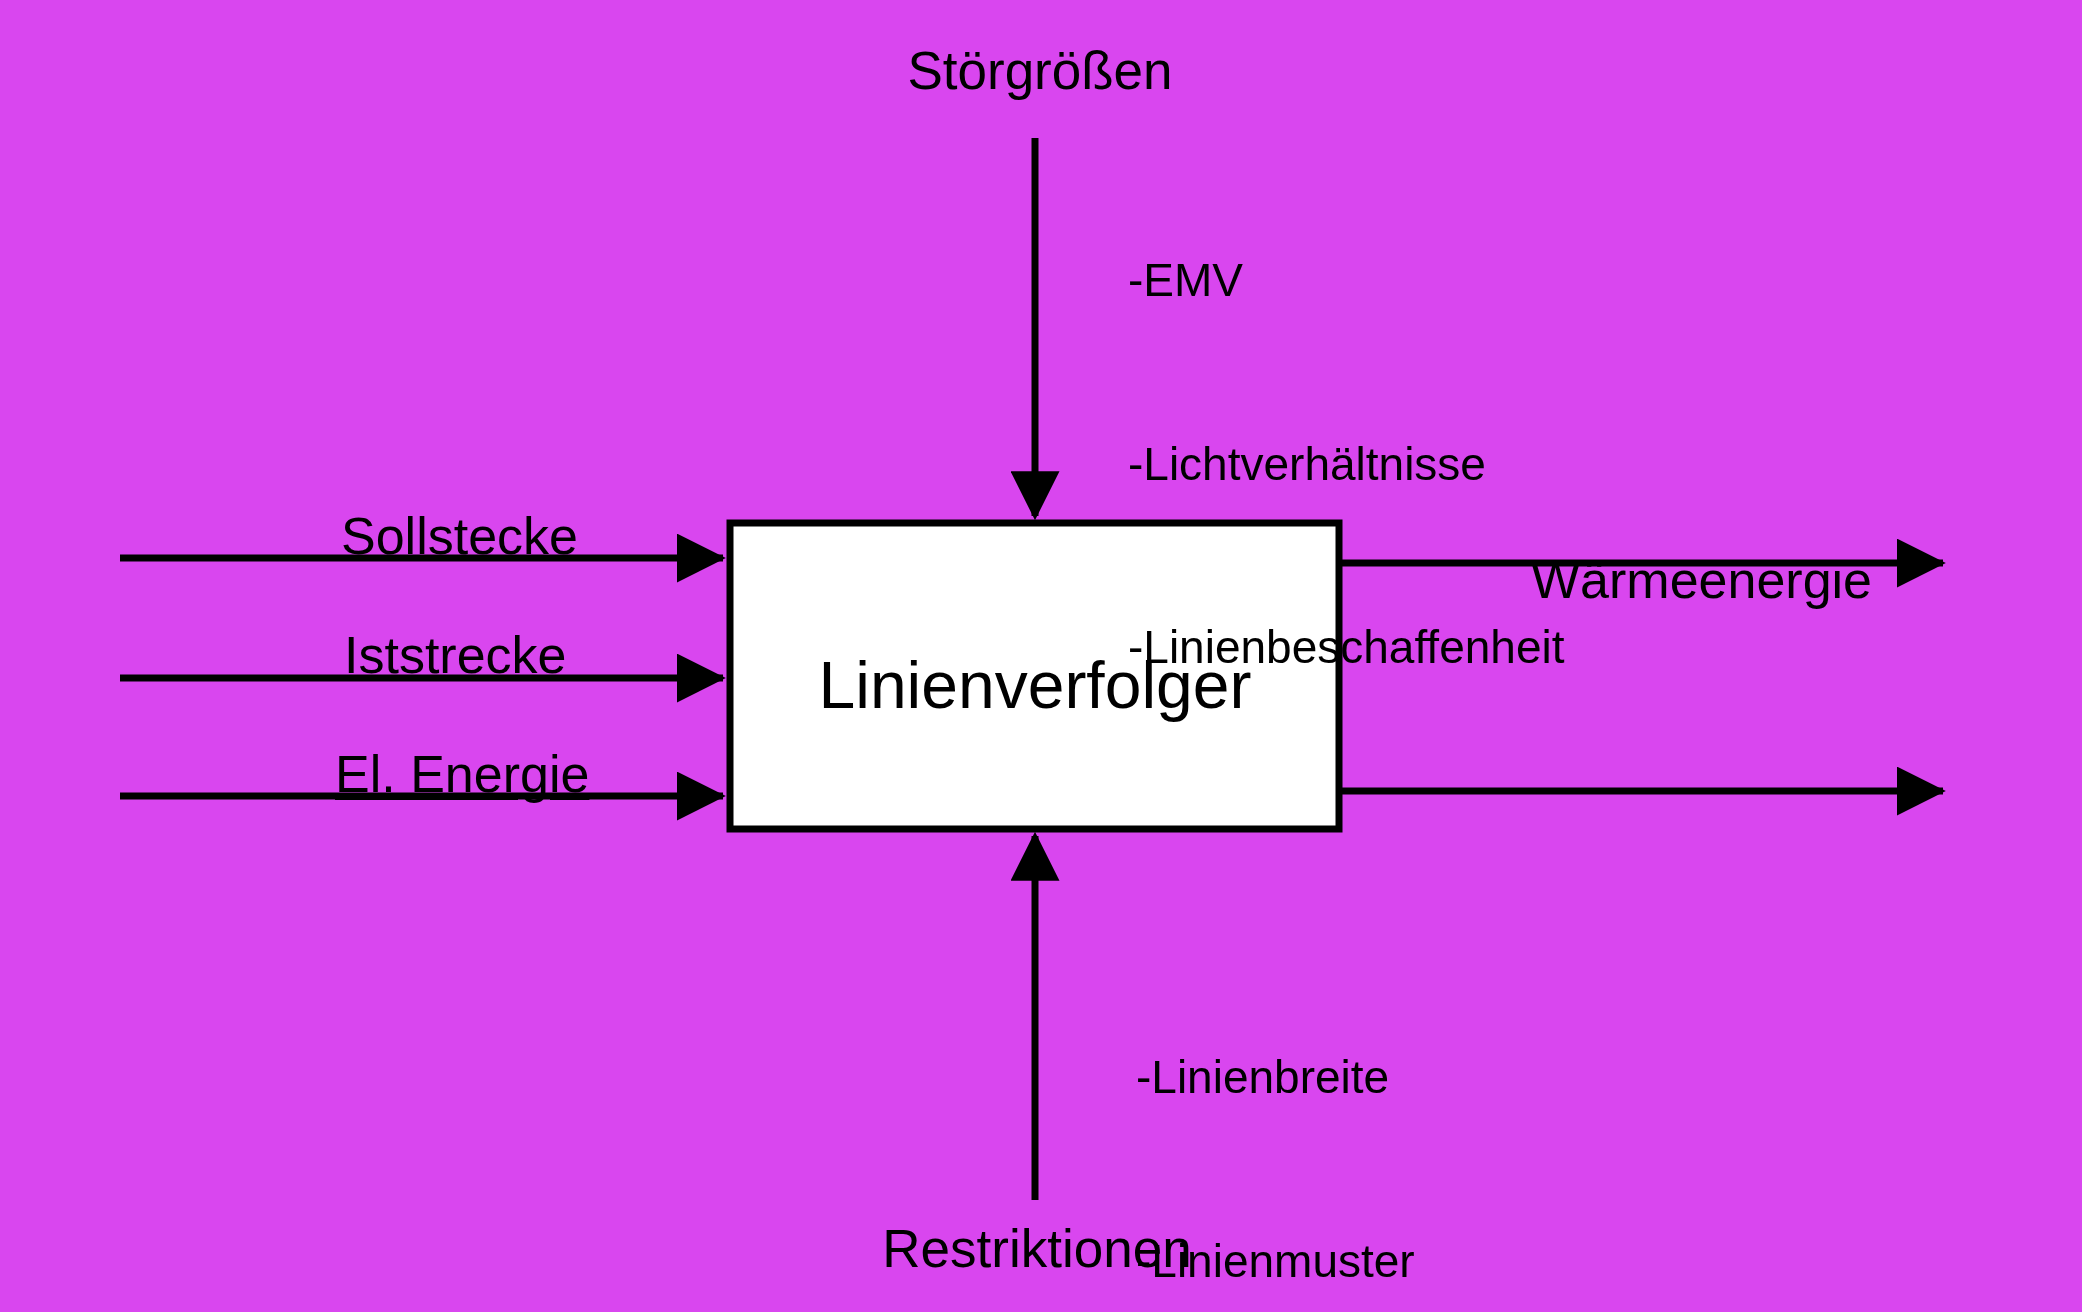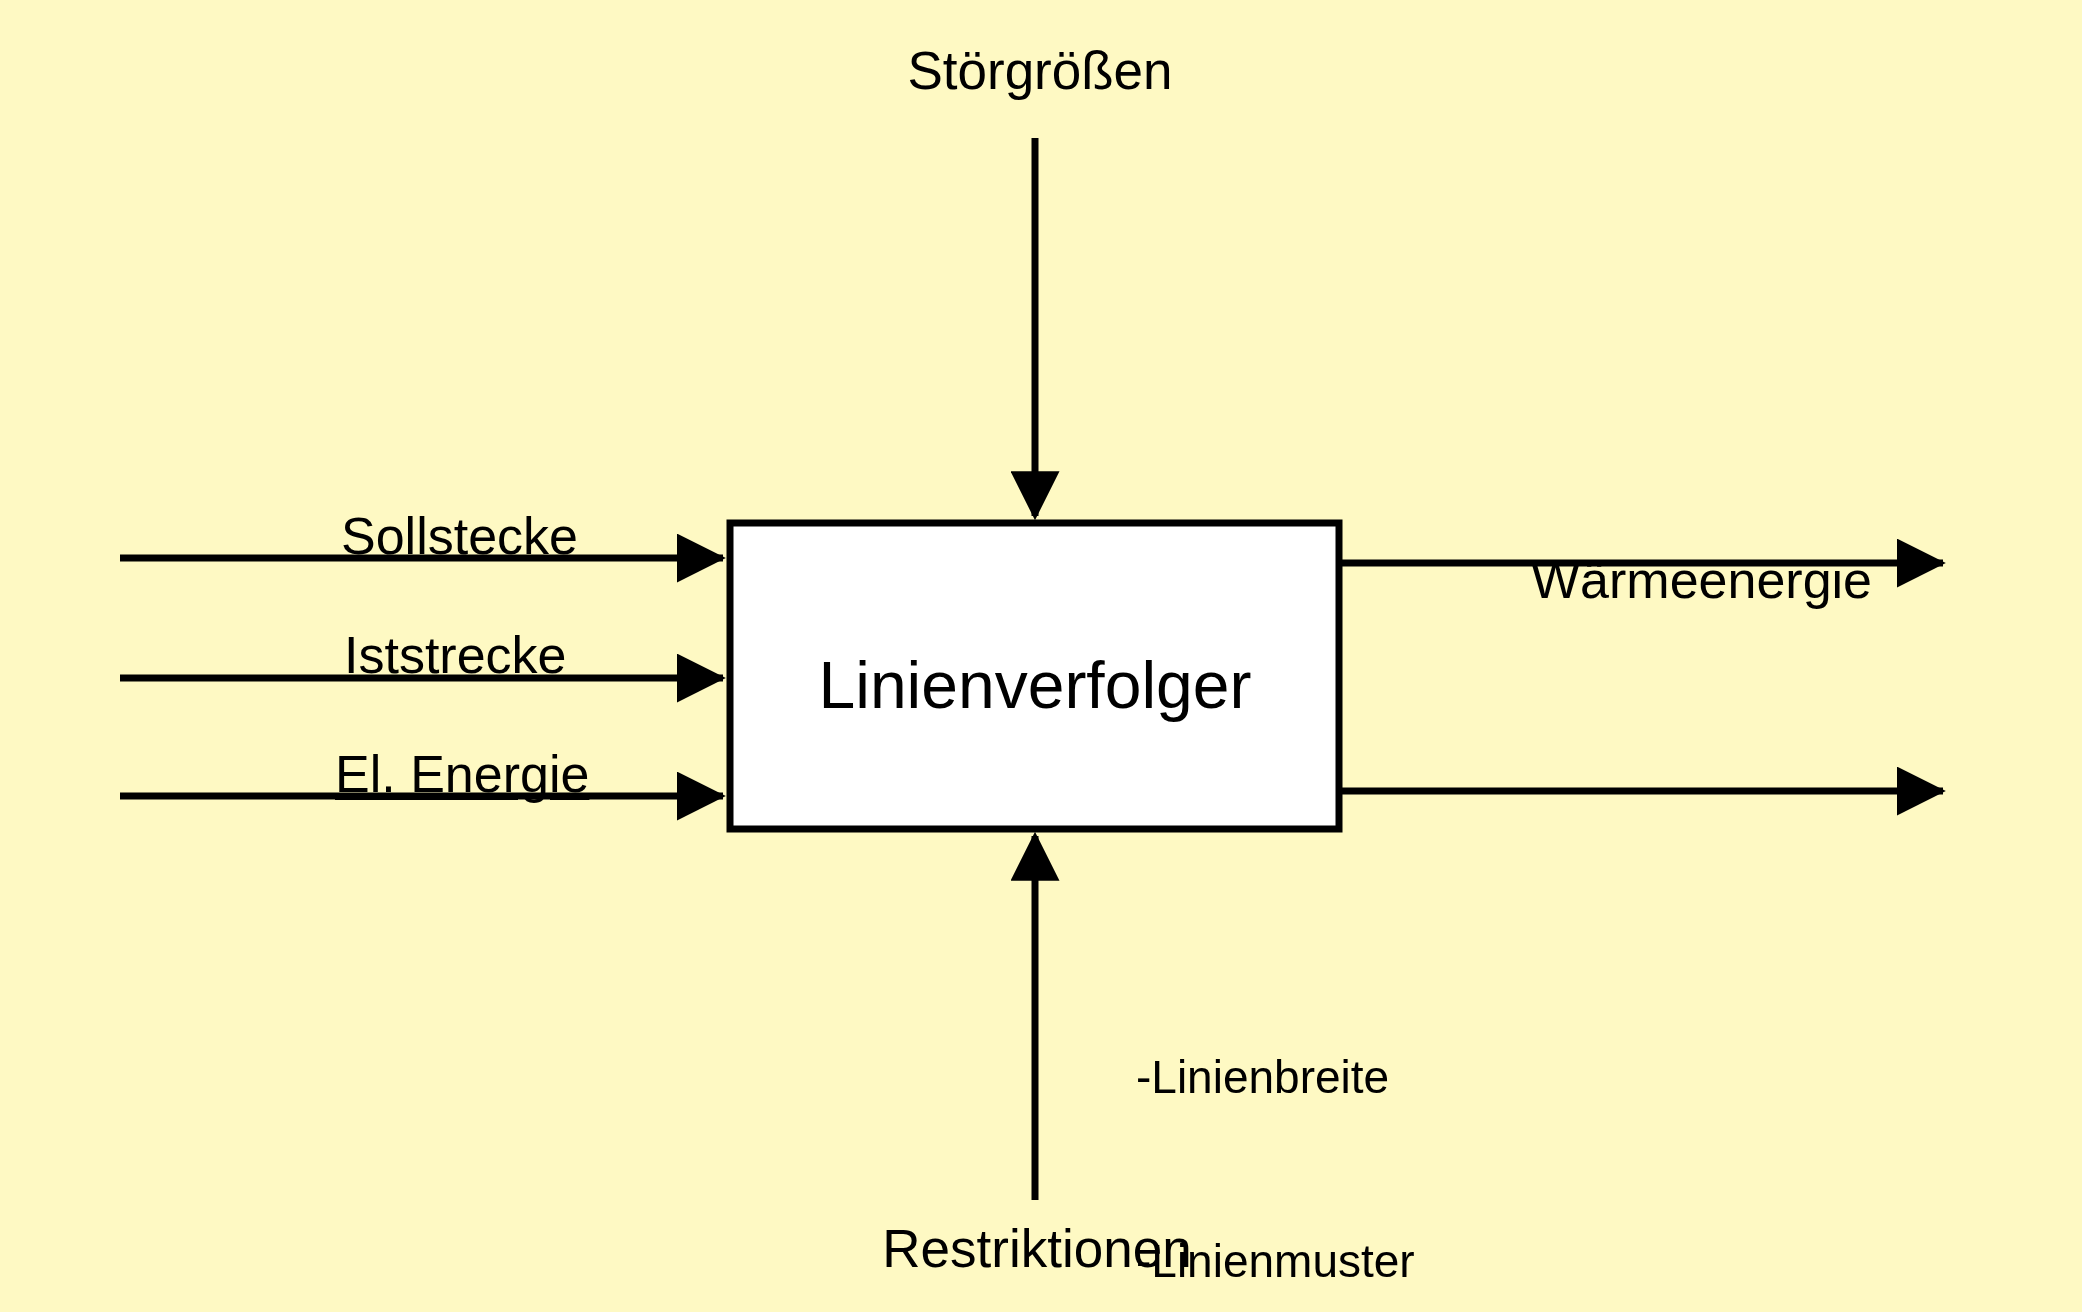--- a/index.html
+++ b/index.html
@@ -11,21 +11,21 @@
     width: 2082px;
     height: 1312px;
     font-family: "Liberation Sans", sans-serif;
     color: #000000;
     overflow: hidden;
   }
   #diagram-root {
     position: relative;
     width: 2082px;
     height: 1312px;
-    background: #fef9c3;
+    background: #d946ef;
   }
   svg.canvas {
     position: absolute;
     top: 0;
     left: 0;
     width: 2082px;
     height: 1312px;
     display: block;
   }
   .lbl {
@@ -80,20 +80,25 @@
     <line x1="1339" y1="563" x2="1943" y2="563" stroke="#000000" stroke-width="7" marker-end="url(#arrowhead-right)"></line>
     <line x1="1339" y1="791" x2="1943" y2="791" stroke="#000000" stroke-width="7" marker-end="url(#arrowhead-right)"></line>
 
     <line x1="1035" y1="138" x2="1035" y2="516" stroke="#000000" stroke-width="7" marker-end="url(#arrowhead-down)"></line>
 
     <line x1="1035" y1="1200" x2="1035" y2="836" stroke="#000000" stroke-width="7" marker-end="url(#arrowhead-up)"></line>
   </svg>
 
   <div class="lbl lbl-heading center-x" style="left:1040px; top:44px;">Störgrößen</div>
 
+  <div class="lbl lbl-list" style="left:1128px; top:128px;">
+    <div>-EMV</div>
+    <div>-Lichtverhältnisse</div>
+    <div>-Linienbeschaffenheit</div>
+  </div>
 
   <div class="lbl lbl-block center-x" style="left:1035px; top:645px;">Linienverfolger</div>
 
   <div class="lbl lbl-flow" style="left:341px; top:510px;">Sollstecke</div>
   <div class="lbl lbl-flow" style="left:344px; top:629px;">Iststrecke</div>
   <div class="lbl lbl-flow" style="left:335px; top:748px;text-decoration:underline;">El. Energie</div>
 
   <div class="lbl lbl-flow" style="left:1531px; top:515px;margin-top:39px;">Wärmeenergie</div>
 
   <div class="lbl lbl-list" style="left:1136px; top:925px;">

